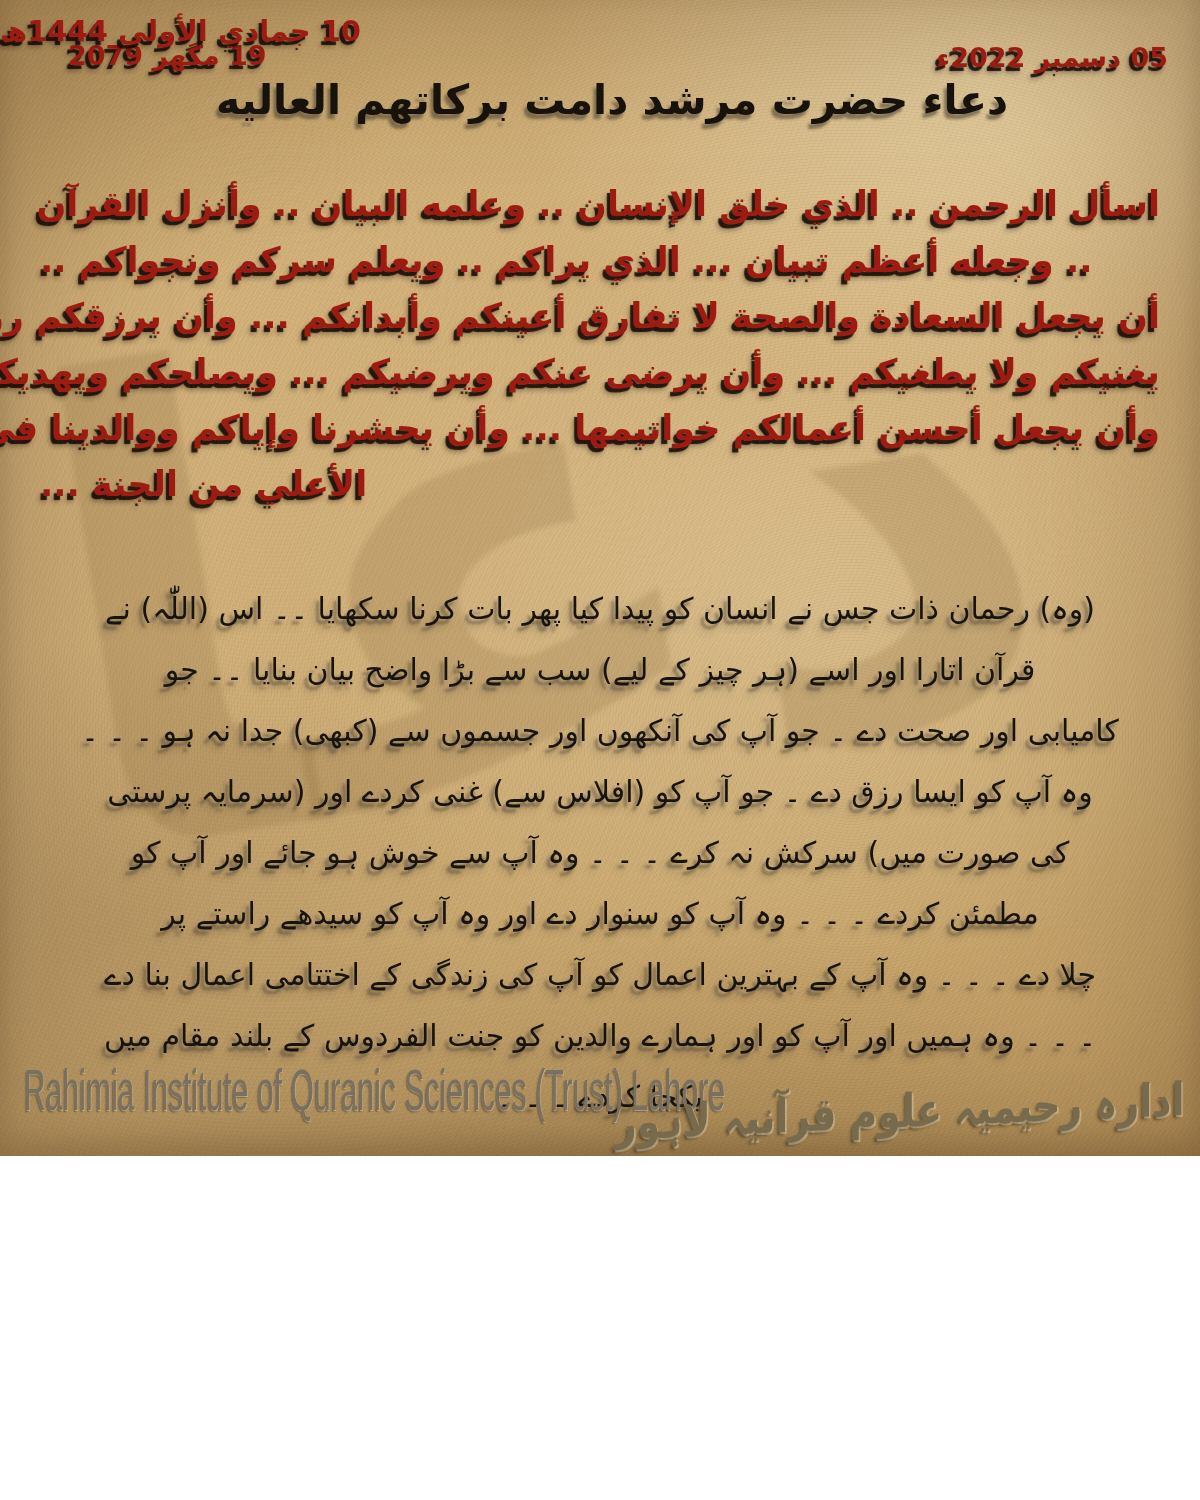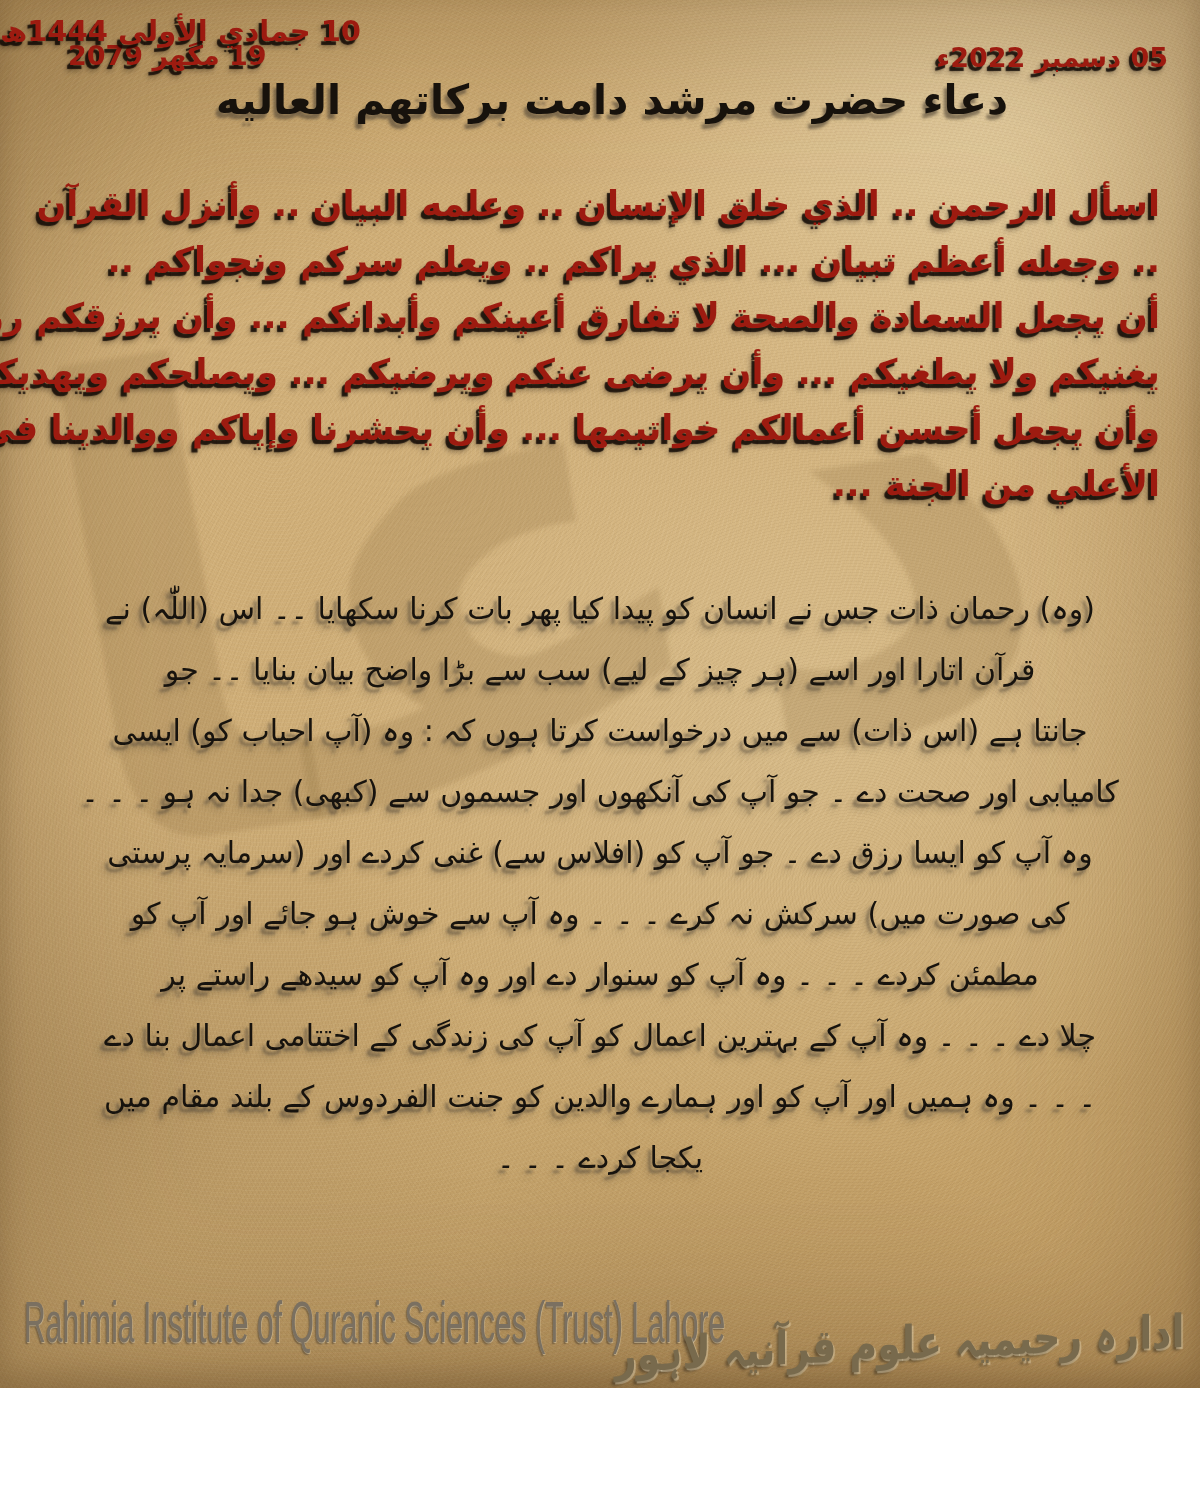--- a/index.html
+++ b/index.html
@@ -1,21 +1,21 @@
 <!DOCTYPE html>
 <html lang="ur" dir="rtl"><head>
 <meta charset="utf-8">
 <style>
   html,body{margin:0;padding:0;}
   body{
     width:1200px;height:1500px;overflow:hidden;
     font-family:"DejaVu Sans",sans-serif;
   }
   .page{
-    position:relative;width:1200px;height:1388px;overflow:hidden;
+    position:relative;width:1200px;height:1156px;overflow:hidden;
     background:
       radial-gradient(55% 38% at 82% 8%,  rgba(242,227,188,0.55), transparent 70%),
       radial-gradient(60% 45% at 68% 52%, rgba(233,214,172,0.38), transparent 72%),
       radial-gradient(48% 38% at 10% 80%, rgba(108,80,44,0.22),  transparent 65%),
       radial-gradient(45% 32% at 6% 6%,   rgba(116,88,48,0.20),  transparent 62%),
       radial-gradient(85% 55% at 50% 110%,rgba(66,44,20,0.16),   transparent 58%),
       linear-gradient(160deg,#c8a56b 0%,#d2b17a 24%,#d0af78 48%,#c9a76e 74%,#bf9a60 100%);
   }
   
   .page::before{
@@ -48,21 +48,21 @@
   .date-left{left:68px;top:40px;}
   .date-center{left:0;right:0;top:14px;text-align:left;font-size:29px;}
   .date-right{right:32px;top:42px;}
   .title{
     left:0;right:0;top:76px;text-align:center;
     font-size:41px;font-weight:bold;color:#17120c;white-space:nowrap;
     text-shadow:-3px 5px 3px rgba(84,72,56,0.65);
     margin-left:24px;
   }
   .arabic-block{
-    left:31px;right:40px;top:176px;text-align:right;
+    left:40px;right:40px;top:176px;text-align:left;
   }
   .a-line{
     font-size:35px;line-height:56px;white-space:nowrap;
   }
   .urdu-block{
     left:30px;right:30px;top:578px;text-align:center;
   }
   .u-line{
     font-size:30px;line-height:61px;white-space:nowrap;
     color:#17130e;
@@ -102,21 +102,20 @@
     <div class="a-line red">.. وجعله أعظم تبيان ... الذي يراكم .. ويعلم سركم ونجواكم ..</div>
     <div class="a-line red">أن يجعل السعادة والصحة لا تفارق أعينكم وأبدانكم ... وأن يرزقكم رزقاً</div>
     <div class="a-line red">يغنيكم ولا يطغيكم ... وأن يرضى عنكم ويرضيكم ... ويصلحكم ويهديكم ...</div>
     <div class="a-line red">وأن يجعل أحسن أعمالكم خواتيمها ... وأن يحشرنا وإياكم ووالدينا في الفردوس</div>
     <div class="a-line red">الأعلي من الجنة ...</div>
   </div>
 
   <div class="layer urdu-block">
     <div class="u-line">(وہ) رحمان ذات جس نے انسان کو پیدا کیا پھر بات کرنا سکھایا ۔۔ اس (اللّٰہ) نے</div>
     <div class="u-line">قرآن اتارا اور اسے (ہر چیز کے لیے) سب سے بڑا واضح بیان بنایا ۔۔ جو</div>
-    <div class="u-line">جانتا ہے (اس ذات) سے میں درخواست کرتا ہوں کہ : وہ (آپ احباب کو) ایسی</div>
     <div class="u-line">کامیابی اور صحت دے ۔ جو آپ کی آنکھوں اور جسموں سے (کبھی) جدا نہ ہو ۔ ۔ ۔</div>
     <div class="u-line">وہ آپ کو ایسا رزق دے ۔ جو آپ کو (افلاس سے) غنی کردے اور (سرمایہ پرستی</div>
     <div class="u-line">کی صورت میں) سرکش نہ کرے ۔ ۔ ۔ وہ آپ سے خوش ہو جائے اور آپ کو</div>
     <div class="u-line">مطمئن کردے ۔ ۔ ۔ وہ آپ کو سنوار دے اور وہ آپ کو سیدھے راستے پر</div>
     <div class="u-line">چلا دے ۔ ۔ ۔ وہ آپ کے بہترین اعمال کو آپ کی زندگی کے اختتامی اعمال بنا دے</div>
     <div class="u-line">۔ ۔ ۔ وہ ہمیں اور آپ کو اور ہمارے والدین کو جنت الفردوس کے بلند مقام میں</div>
     <div class="u-line">یکجا کردے ۔ ۔ ۔</div>
   </div>
 
   <div class="layer footer-en">Rahimia Institute of Quranic Sciences (Trust) Lahore</div>

